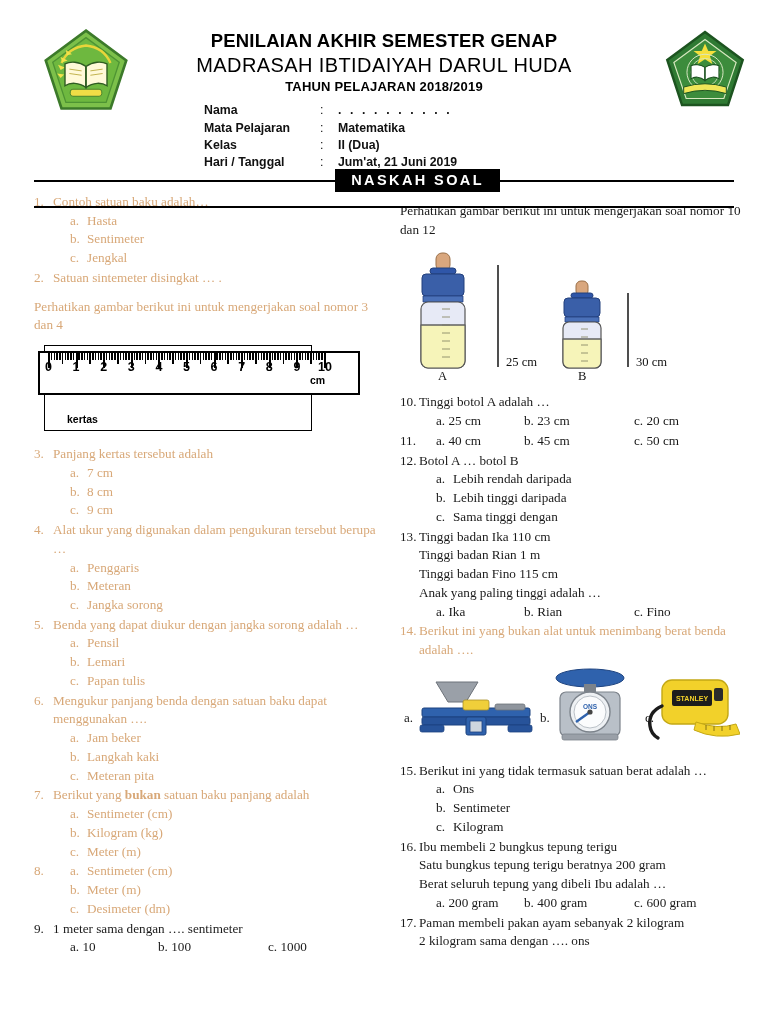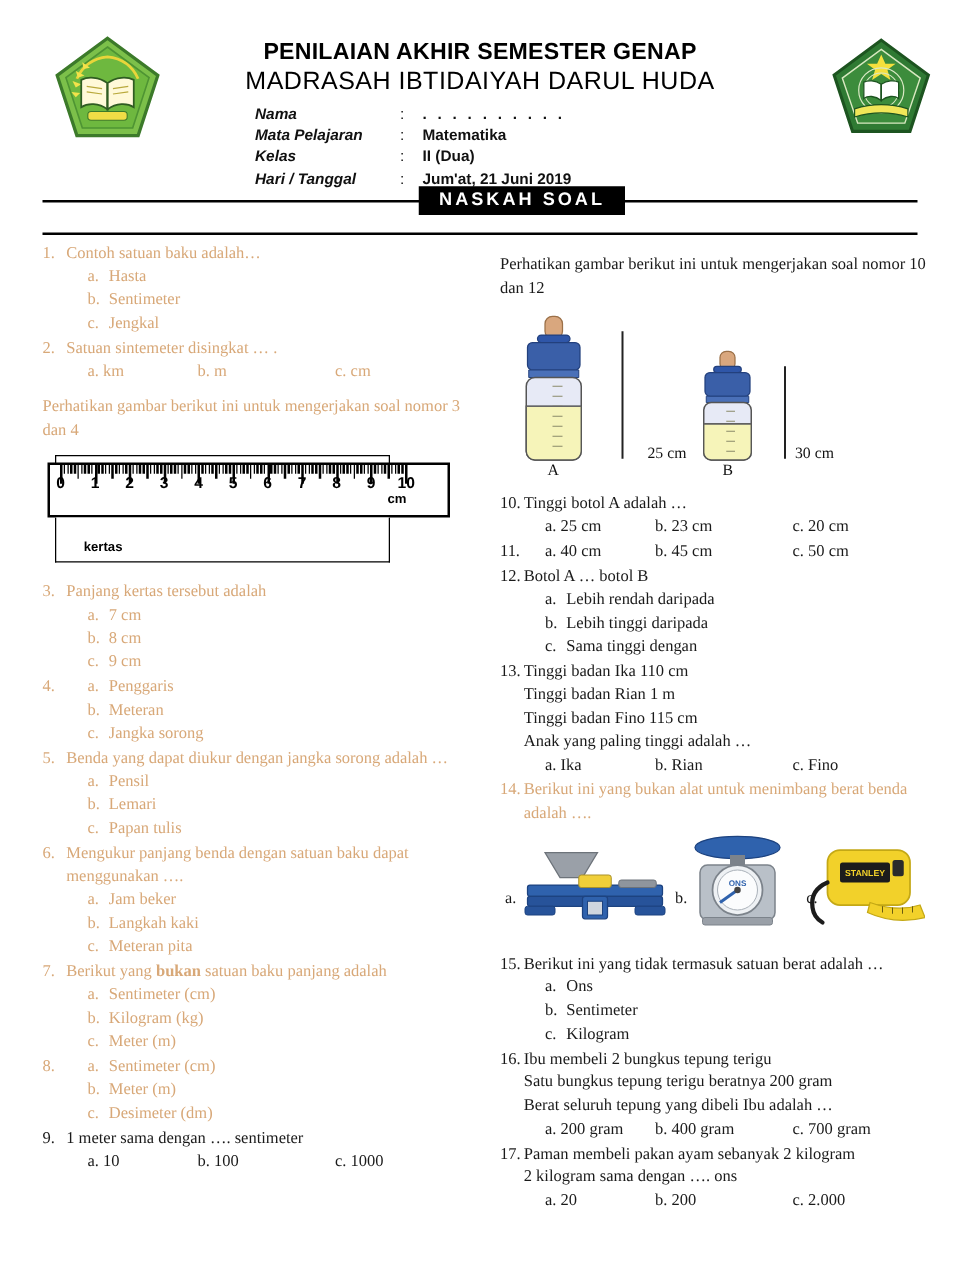--- a/index.html
+++ b/index.html
@@ -20,21 +20,21 @@
   .t1 { font-family: "Liberation Sans", sans-serif; font-weight: bold; font-size: 18.5px;
         letter-spacing: .2px; color: #000; line-height: 1.22; }
   .t2 { font-family: "Liberation Sans", sans-serif; font-weight: normal; font-size: 20px;
         letter-spacing: .4px; color: #000; line-height: 1.2; }
   .t3 { font-family: "Liberation Sans", sans-serif; font-weight: bold; font-size: 13px;
         letter-spacing: .2px; color: #000; line-height: 1.5; }
 
   .ident { margin: 6px 0 0 204px; font-family: "Liberation Sans", sans-serif; font-size: 12.3px;
            color: #111; line-height: 1.42; }
   .ident-row { display: flex; }
-  .ident-key { width: 116px; font-weight: 600; font-style: italic; }
+  .ident-key { width: 116px; font-weight: 600; }
   .ident-sep { width: 18px; }
   .ident-val { font-weight: 600; }
   .ident-val.dots { letter-spacing: 2.6px; font-weight: 700; }
 
   .rule-top { border-top: 2.2px solid #000; margin: 8px 34px 0 34px; }
   .banner-wrap { position: relative; height: 24px; margin: 0 34px; }
   .banner { position: absolute; right: 234px; top: -13px; background: #000; color: #fff;
             font-family: "Liberation Sans", sans-serif; font-weight: bold; font-size: 14.5px;
             letter-spacing: 2.4px; padding: 3px 16px 4px 16px; white-space: nowrap; }
   .rule-bot { border-top: 2.2px solid #000; margin: 0 34px 0 34px; }
@@ -115,20 +115,21 @@
             <line x1="55" y1="49" x2="69" y2="47"></line>
             <line x1="55" y1="54" x2="69" y2="52"></line>
           </g>
         <rect x="32" y="70" width="36" height="8" rx="3" fill="#f0dd46" stroke="#3c7a2a" stroke-width="1"></rect>
       </svg>
     </div>
 
     <div class="titles">
       <div class="t1">PENILAIAN AKHIR SEMESTER GENAP</div>
       <div class="t2">MADRASAH IBTIDAIYAH DARUL HUDA</div>
+      <div class="t3">TAHUN PELAJARAN 2018/2019</div>
     </div>
 
     <div class="logo-right">
       <svg viewBox="0 0 100 96" width="82" height="82">
         <polygon points="50,3 96,37 78,92 22,92 4,37" fill="#2f7a33" stroke="#1d5420" stroke-width="3"></polygon>
         <polygon points="50,12 88,40 73,84 27,84 12,40" fill="#3c8c3c" stroke="#d8e8c0" stroke-width="1.4"></polygon>
         <polygon points="50,17 54,26 64,26 56,32 59,42 50,36 41,42 44,32 36,26 46,26" fill="#f5e03c"></polygon>
         <circle cx="50" cy="52" r="22" fill="none" stroke="#d9e8c4" stroke-width="1.2"></circle>
         <circle cx="50" cy="52" r="17" fill="none" stroke="#d9e8c4" stroke-width="1"></circle>
         <path d="M50,46 C44,42 37,42 33,44 L33,60 C37,57 44,57 50,62 Z" fill="#ffffff" stroke="#1d5420" stroke-width="1.3"></path>
@@ -190,25 +191,20 @@
                   <span class="olet">c.</span>
                   <span>Jengkal</span>
                 </div>
               </div>
             </div>
           </div>
           <div class="q qtext">
             <div class="qnum">2.</div>
             <div class="qbody">
               <div>Satuan sintemeter disingkat … .</div>
-              <div class="opt-inline">
-                <span style="width: 88px;">a.  km</span>
-                <span style="width: 110px;">b.  m</span>
-                <span style="width: auto;">c.  cm</span>
-              </div>
             </div>
           </div>
         </div>
 
       <div class="intro">Perhatikan gambar berikut ini untuk mengerjakan soal nomor 3 dan 4</div>
 
       <div class="ruler-fig">
         <div class="ruler-body"></div>
         <div class="bracket"></div>
         <div id="ruler-ticks">
@@ -348,20 +344,21 @@
                 <div class="opt">
                   <span class="olet">c.</span>
                   <span>9 cm</span>
                 </div>
               </div>
             </div>
           </div>
           <div class="q qtext">
             <div class="qnum">4.</div>
             <div class="qbody">
+              <div>Alat ukur yang digunakan dalam pengukuran tersebut berupa …</div>
               <div class="opts">
                 <div class="opt">
                   <span class="olet">a.</span>
                   <span>Penggaris</span>
                 </div>
                 <div class="opt">
                   <span class="olet">b.</span>
                   <span>Meteran</span>
                 </div>
                 <div class="opt">
@@ -502,21 +499,21 @@
               <line x1="175" y1="82" x2="182" y2="82"></line>
                 <line x1="175" y1="90" x2="182" y2="90"></line>
               <line x1="175" y1="98" x2="182" y2="98"></line>
                 <line x1="175" y1="106" x2="182" y2="106"></line>
               <line x1="175" y1="114" x2="182" y2="114"></line>
             </g>
             <line x1="157" y1="92" x2="195" y2="92" stroke="#666" stroke-width="1"></line>
           </g>
           <line x1="222" y1="46" x2="222" y2="120" stroke="#222" stroke-width="1.6"></line>
         </svg>
-        <div class="measlbl" style="left:112px; top:108px;">25 cm</div>
+        <div class="measlbl" style="left:100px; top:108px;">25 cm</div>
         <div class="measlbl" style="left:230px; top:108px;">30 cm</div>
         <div class="blabel" style="left:32px; top:122px;">A</div>
         <div class="blabel" style="left:172px; top:122px;">B</div>
       </div>
 
       <div id="right-q-top">
           <div class="q qtext dark">
             <div class="qnum">10.</div>
             <div class="qbody">
               <div>Tinggi botol A adalah …</div>
@@ -644,31 +641,26 @@
               </div>
             </div>
           </div>
           <div class="q qtext dark">
             <div class="qnum">16.</div>
             <div class="qbody">
               <div>Ibu membeli 2 bungkus tepung terigu<br>Satu bungkus tepung terigu beratnya 200 gram<br>Berat seluruh tepung yang dibeli Ibu adalah …</div>
               <div class="opt-inline">
                 <span style="width: 88px;">a.  200 gram</span>
                 <span style="width: 110px;">b.  400 gram</span>
-                <span style="width: auto;">c.  700 gram</span>
+                <span style="width: auto;">c.  600 gram</span>
               </div>
             </div>
           </div>
           <div class="q qtext dark">
             <div class="qnum">17.</div>
             <div class="qbody">
               <div>Paman membeli pakan ayam sebanyak 2 kilogram<br>2 kilogram sama dengan …. ons</div>
-              <div class="opt-inline">
-                <span style="width: 88px;">a.  20</span>
-                <span style="width: 110px;">b.  200</span>
-                <span style="width: auto;">c.  2.000</span>
-              </div>
             </div>
           </div>
         </div>
     </div>
   </div>
 </div>
 
 </body></html>

